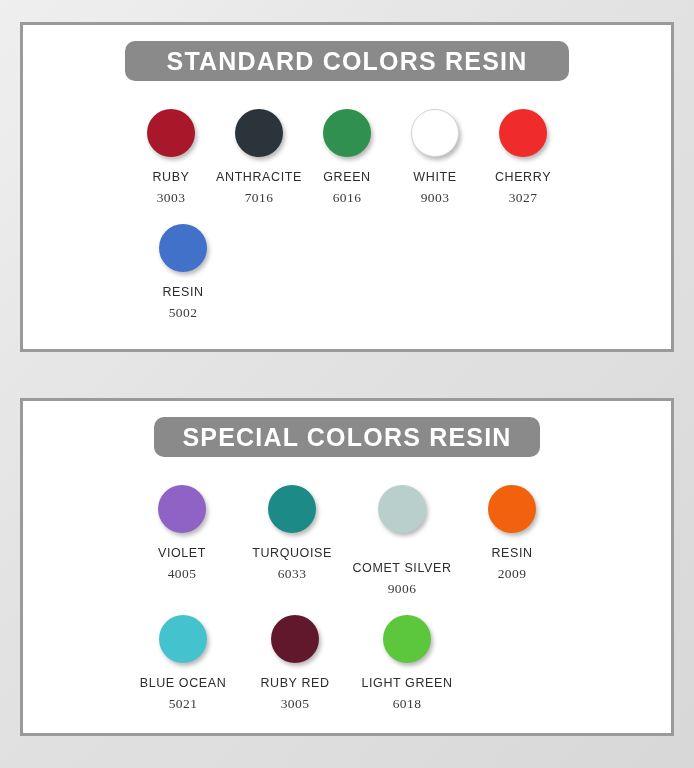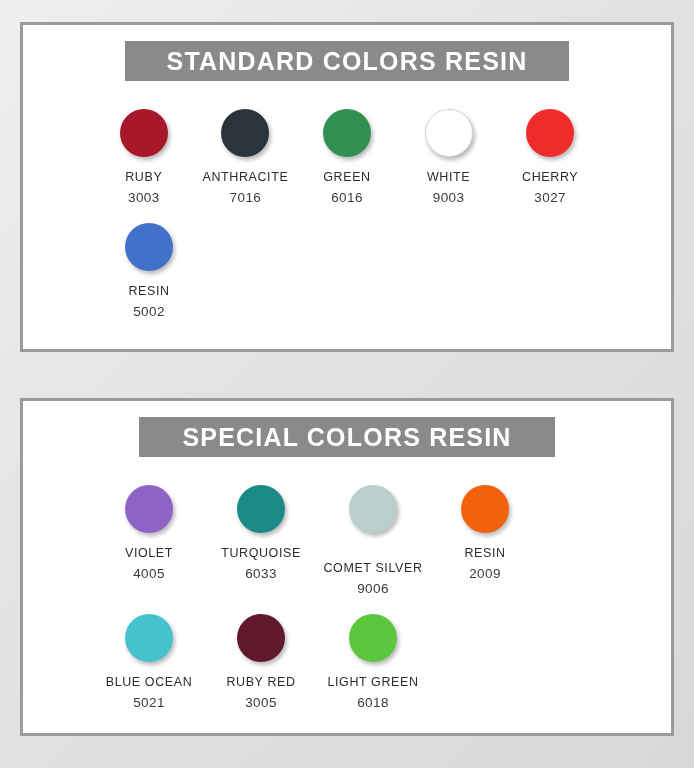--- a/index.html
+++ b/index.html
@@ -37,27 +37,28 @@
     background: #8a8a8a;
     color: #ffffff;
     margin: 0 auto;
     text-align: center;
     font-size: 25px;
     font-weight: bold;
     letter-spacing: 1.2px;
     line-height: 40px;
     height: 40px;
     box-sizing: border-box;
+    border-radius: 10px;
   }
   .title-1 { width: 444px; margin-top: 16px; }
-  .title-2 { width: 416px; margin-top: 16px; }
+  .title-2 { width: 386px; margin-top: 16px; }
 
   .swatch-row {
     display: flex;
-    padding: 0 70px;
+    padding: 0 104px;
     box-sizing: border-box;
   }
   .row-1 { margin-top: 28px; }
   .row-2 { margin-top: 18px; }
 
   .swatch {
     width: 112px;
     display: flex;
     flex-direction: column;
     align-items: center;
@@ -79,20 +80,21 @@
     letter-spacing: 0.6px;
     text-align: center;
     line-height: 14px;
     max-width: 108px;
   }
   .sw-code {
     margin-top: 6px;
     font-size: 13.5px;
     color: #3a3a3a;
     letter-spacing: 0.4px;
+    font-family: Liberation Serif, serif;
   }
   .sw-name.two-line { line-height: 14px; margin-top: 28px; }
 </style>
 </head>
 <body>
 
 <div class="page">
 
   <div class="panel panel-1">
     <div class="title-bar title-1">STANDARD COLORS RESIN</div>

